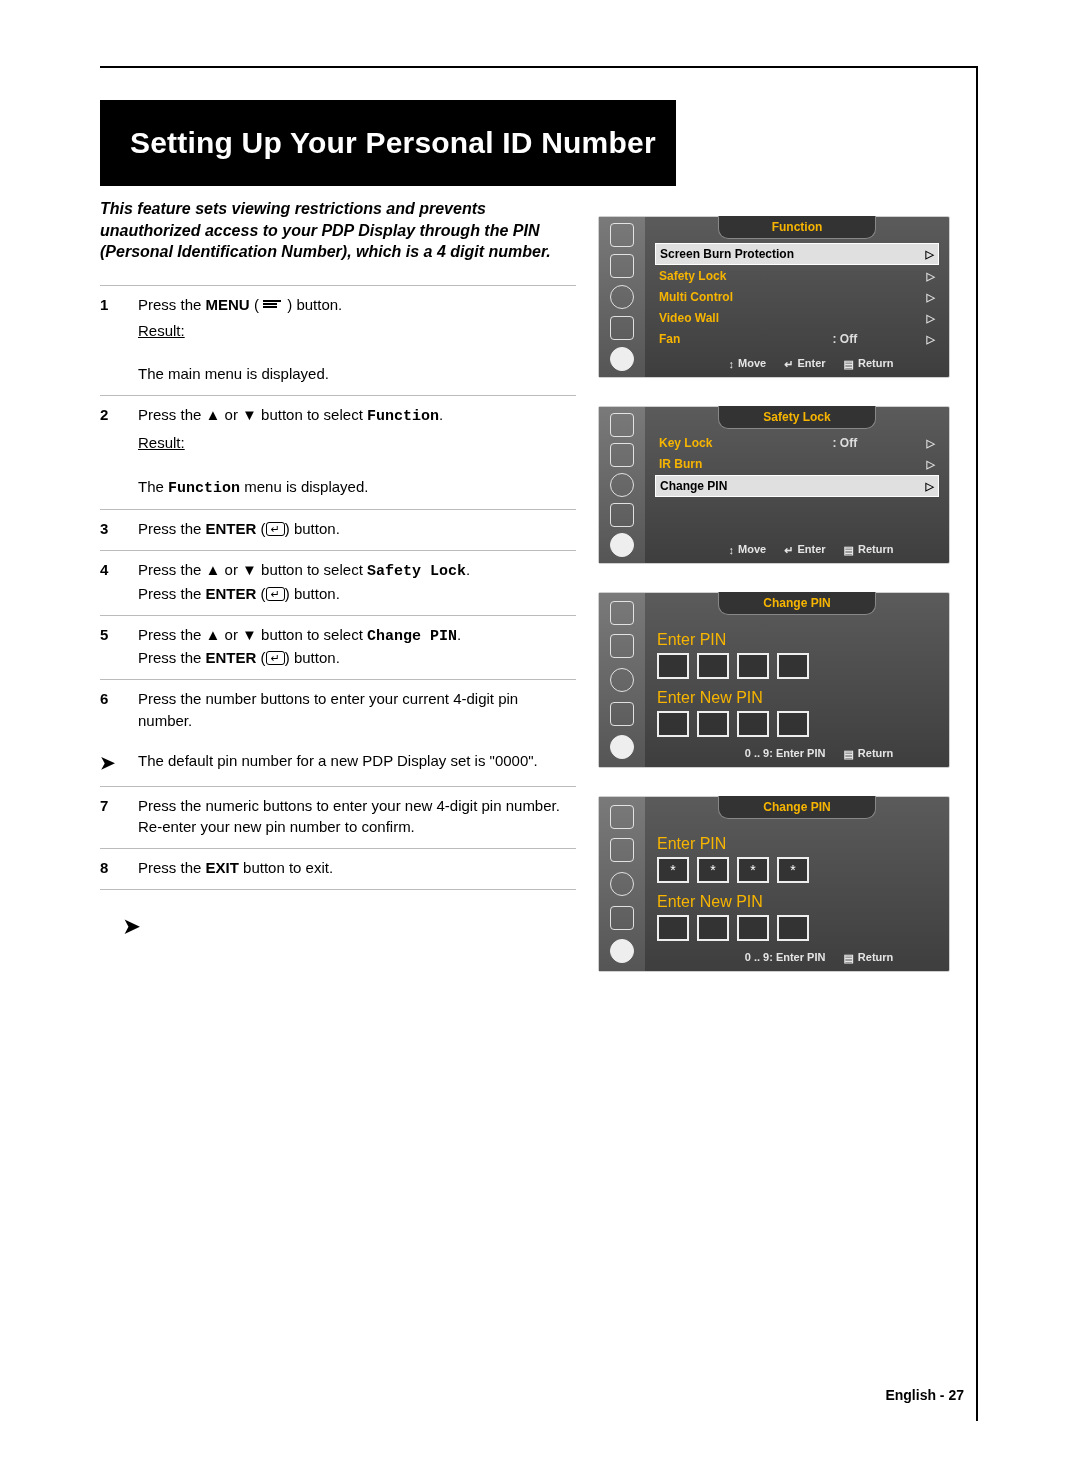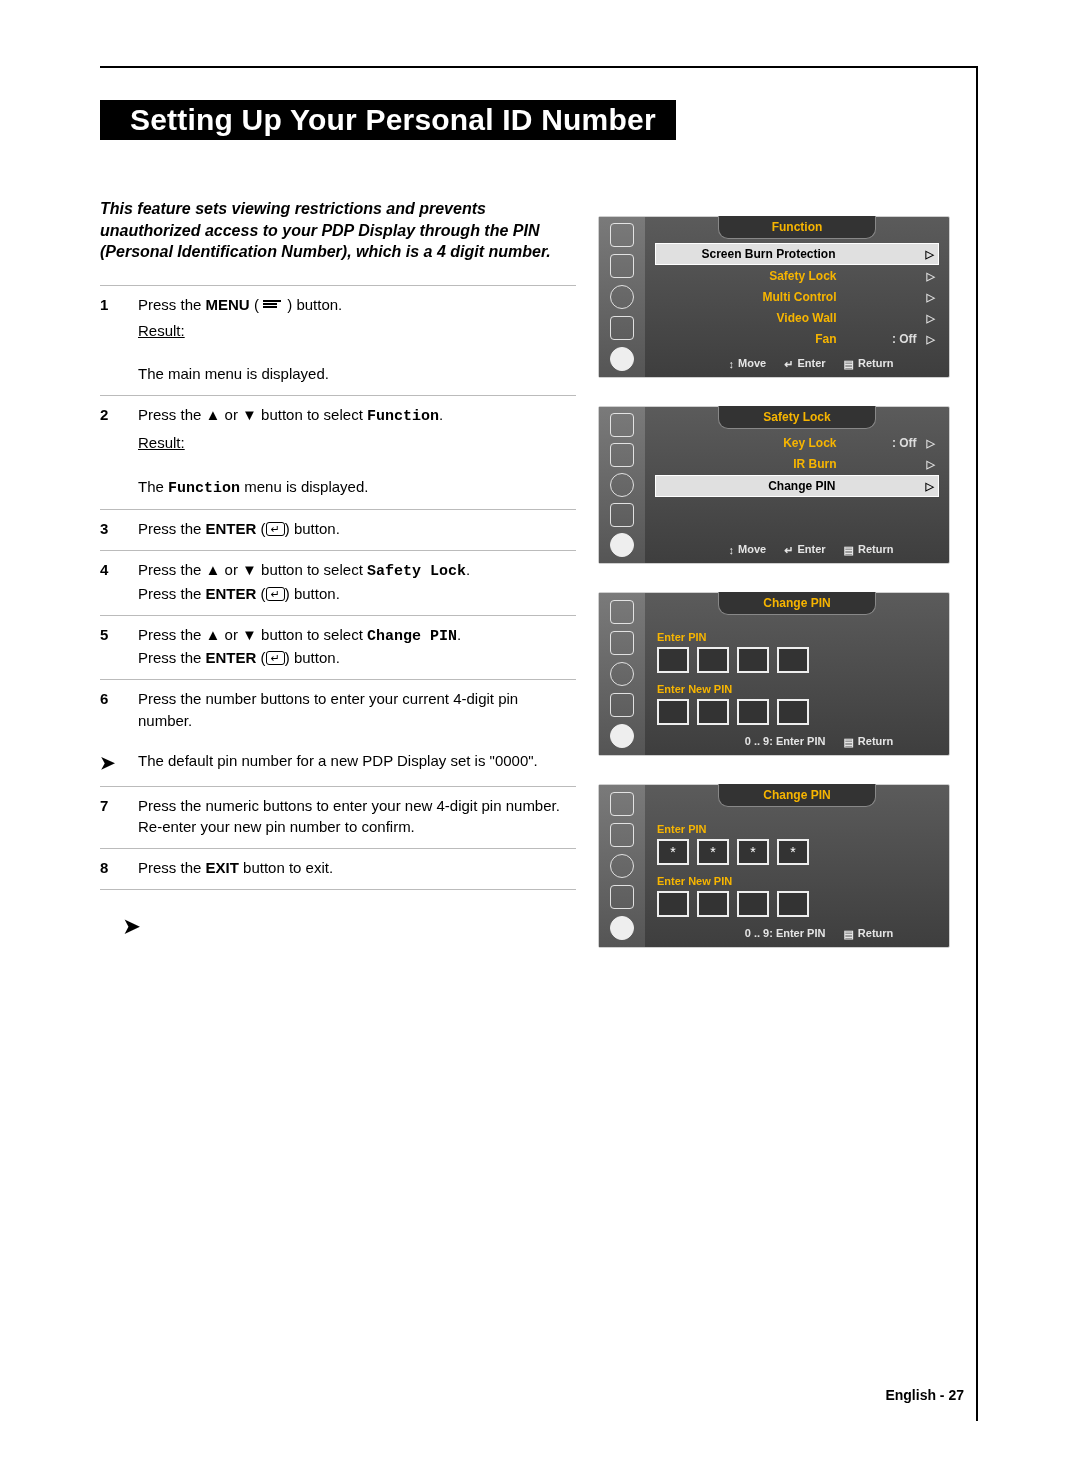--- a/index.html
+++ b/index.html
@@ -9,21 +9,21 @@
     --muted: #444;
     --rule: #bbb;
     --osd-dark: #4a4a4a;
     --osd-lite: #8a8a8a;
     --osd-border: #cfcfcf;
     --accent: #f7b500;
   }
   html,body{margin:0;padding:0;background:#eee;font-family:Arial,Helvetica,sans-serif;color:#000;}
   .page{position:relative;width:var(--page-w);height:var(--page-h);margin:0 auto;background:#fff;box-shadow:0 0 6px rgba(0,0,0,.2);}
   .frame{position:absolute;left:100px;top:66px;right:102px;bottom:52px;border-top:2px solid #000;border-right:2px solid #000;}
-  .title-bar{position:absolute;left:100px;top:100px;width:576px;background:#000;color:#fff;border-left:12px solid #000;padding:3px 18px;box-sizing:border-box;}
+  .title-bar{position:absolute;left:100px;top:100px;width:576px;background:#000;color:#fff;border-left:12px solid #000;padding:26px 18px;box-sizing:border-box;}
   .title-bar h1{margin:0;font-size:30px;font-weight:800;letter-spacing:.2px;}
   .content-col{position:absolute;left:100px;top:190px;width:476px;}
   .intro{font-style:italic;font-weight:700;font-size:16px;line-height:1.35;margin:8px 0 22px;}
   .steps{border-top:1px solid var(--rule);}
   .step{border-bottom:1px solid var(--rule);padding:8px 0 10px;display:flex;gap:18px;font-size:15px;line-height:1.45;}
   .step.noline{border-bottom:none;}
   .step-num{font-weight:700;width:20px;flex:0 0 20px;}
   .step-body{flex:1 1 auto;}
   .step-body .mono{font-family:"Courier New",monospace;font-weight:700;}
   .step-body .b{font-weight:700;}
@@ -43,34 +43,34 @@
   .osd{background:linear-gradient(#5b5b5b,#3e3e3e);border:1px solid var(--osd-border);border-radius:2px;color:#eee;}
   .osd-inner{display:flex;min-height:130px;}
   .osd-side{width:46px;background:linear-gradient(#7a7a7a,#555);display:flex;flex-direction:column;align-items:center;justify-content:space-around;padding:6px 0;gap:6px;}
   .osd-side .ic{width:22px;height:22px;border:1.5px solid #eee;border-radius:4px;position:relative;opacity:.9;}
   .osd-side .ic.sel{background:#fff;border-color:#fff;}
   .osd-side .ic.round{border-radius:50%;}
   .osd-main{flex:1;display:flex;flex-direction:column;}
   .osd-title-wrap{display:flex;justify-content:center;margin-top:-1px;}
   .osd-title{background:#333;min-width:120px;border:1px solid #888;border-top:none;padding:4px 18px;border-radius:0 0 10px 10px;text-align:center;font-size:12px;font-weight:700;color:var(--accent);}
   .osd-items{flex:1;padding:4px 10px 2px;display:flex;flex-direction:column;gap:1px;font-size:12px;font-weight:700;}
-  .osd-row{display:flex;align-items:center;gap:10px;min-height:18px;padding:1px 4px;color:#ddd;text-align:right;}
+  .osd-row{display:flex;align-items:center;gap:24px;min-height:18px;padding:1px 4px;color:#ddd;}
   .osd-row .lbl{flex:1;}
   .osd-row .val{width:70px;color:#ddd;}
   .osd-row .chev{color:#ddd;font-size:11px;}
   .osd-row.sel{background:#e0e0e0;border:1px solid #fff;color:#000;}
   .osd-row.sel .chev,.osd-row.sel .val{color:#000;}
   .osd-row.accent .lbl{color:var(--accent);}
   .osd-foot{display:flex;justify-content:center;gap:18px;padding:6px 8px;font-size:11px;font-weight:700;color:#e5e5e5;margin-left:28px;}
   .osd-foot .fi::before{content:"";display:inline-block;width:12px;height:10px;margin-right:4px;vertical-align:-1px;}
   .osd-foot .move::before{content:"\2195";width:auto;height:auto;}
   .osd-foot .enter::before{content:"\21B5";width:auto;height:auto;}
   .osd-foot .ret::before{content:"\25A4";width:auto;height:auto;}
   .pin-block{padding:6px 12px 4px;}
-  .pin-label{font-size:11px;font-weight:700;color:var(--accent);margin:10px 0 4px;}
+  .pin-label{font-size:16px;font-weight:400;color:var(--accent);margin:10px 0 4px;}
   .pin-cells{display:flex;gap:8px;}
   .pin-cell{width:28px;height:22px;border:2px solid #eee;background:#333;display:flex;align-items:center;justify-content:center;font-size:14px;color:#fff;}
   .page-num{position:absolute;right:116px;bottom:70px;font-size:14px;font-weight:700;}
 </style>
 </head>
 <body>
 
 <div class="page">
   <div class="frame"></div>
 

